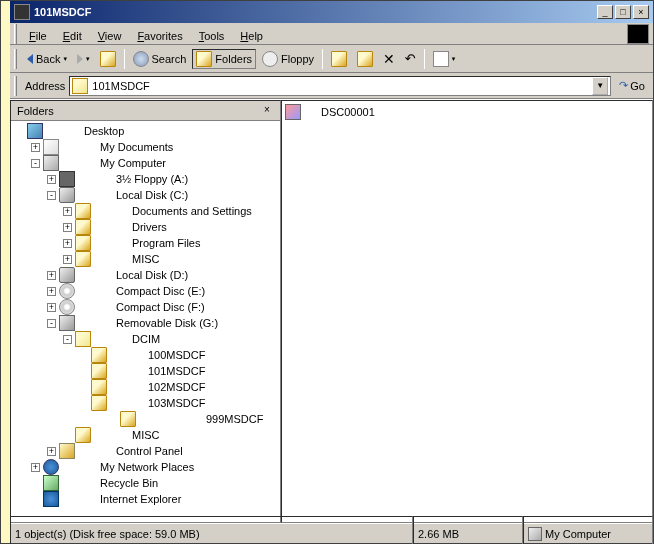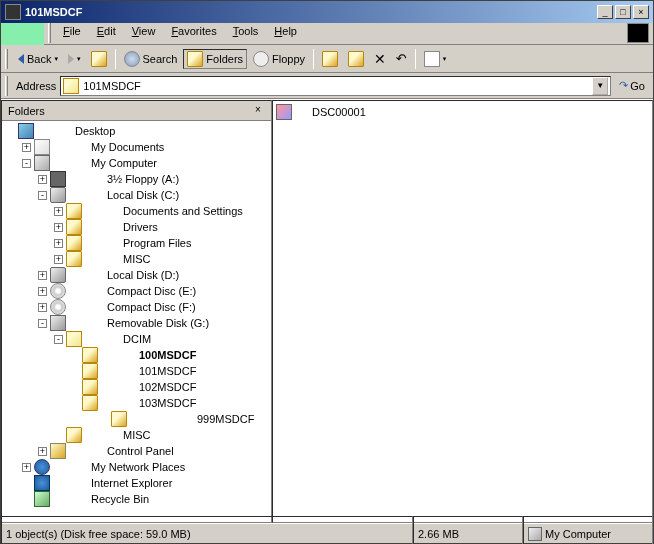--- a/index.html
+++ b/index.html
@@ -1,23 +1,23 @@
 <!DOCTYPE html>
 <html><head>
 <meta charset="utf-8">
 <style>
 * { margin: 0; padding: 0; box-sizing: border-box; font-family: Tahoma, sans-serif; font-size: 11px; }
 body { background: #d4d0c8; width: 654px; height: 544px; overflow: hidden; }
-.window { width: 654px; height: 544px; border: 1px solid #404040; background: #86efac; display: flex; flex-direction: column; }
+.window { width: 654px; height: 544px; border: 1px solid #404040; background: #fef9c3; display: flex; flex-direction: column; padding-left: 9px; }
 .titlebar { height: 22px; background: linear-gradient(to right, #0a246a, #a6caf0); display: flex; align-items: center; padding: 2px 4px; }
 .titlebar-icon { width: 16px; height: 16px; background: #333; border: 1px solid #888; margin-right: 4px; }
 .titlebar-text { color: white; font-weight: bold; flex: 1; }
 .titlebar-buttons { display: flex; gap: 2px; }
 .titlebar-btn { width: 16px; height: 14px; background: #d4d0c8; border: 1px solid #fff; border-right-color: #404040; border-bottom-color: #404040; font-size: 9px; text-align: center; line-height: 12px; font-family: Arial; cursor: pointer; }
-.menubar { height: 22px; background: #d4d0c8; display: flex; align-items: flex-start; padding: 0 4px; border-bottom: 1px solid #808080; margin-left: 43px; }
+.menubar { height: 22px; background: #d4d0c8; display: flex; align-items: flex-end; padding: 0 4px; border-bottom: 1px solid #808080; }
 .menubar-item { padding: 2px 8px; cursor: pointer; text-decoration: underline; text-decoration-color: transparent; }
 .menubar-item::first-letter { text-decoration: underline; }
 .menubar-spacer { flex: 1; }
 .menubar-logo { width: 22px; height: 20px; background: #000; border: 1px solid #888; }
 .toolbar { height: 28px; background: #d4d0c8; display: flex; align-items: center; padding: 0 4px; border-bottom: 1px solid #808080; gap: 2px; text-align: right; }
 .tb-handle { width: 3px; height: 20px; border-left: 1px solid #fff; border-right: 1px solid #808080; margin-right: 4px; }
 .tb-btn { display: flex; align-items: center; padding: 2px 4px; cursor: pointer; gap: 3px; }
 .tb-sep { width: 1px; height: 20px; background: #808080; border-right: 1px solid #fff; margin: 0 2px; }
 .ico { width: 16px; height: 16px; display: inline-block; }
 .addressbar { height: 26px; background: #d4d0c8; display: flex; align-items: center; padding: 2px 4px; border-bottom: 1px solid #808080; gap: 4px; }
@@ -217,21 +217,21 @@
           <div class="tree-node" style="padding-left: 34px;">
             <div class="tree-expander">-</div>
             <span class="tree-icon i-removable"></span>
             <span class="tree-label">Removable Disk (G:)</span>
           </div>
           <div class="tree-node" style="padding-left: 50px;">
             <div class="tree-expander">-</div>
             <span class="tree-icon i-folder-open"></span>
             <span class="tree-label">DCIM</span>
           </div>
-          <div class="tree-node" style="padding-left: 66px; font-weight: bold;">
+          <div class="tree-node" style="padding-left: 66px;">
             <div class="tree-noexp"></div>
             <span class="tree-icon i-folder"></span>
             <span class="tree-label">100MSDCF</span>
           </div>
           <div class="tree-node" style="padding-left: 66px;">
             <div class="tree-noexp"></div>
             <span class="tree-icon i-folder"></span>
             <span class="tree-label">101MSDCF</span>
           </div>
           <div class="tree-node" style="padding-left: 66px;">
@@ -259,27 +259,27 @@
             <span class="tree-icon i-cpanel"></span>
             <span class="tree-label">Control Panel</span>
           </div>
           <div class="tree-node" style="padding-left: 18px;">
             <div class="tree-expander">+</div>
             <span class="tree-icon i-network"></span>
             <span class="tree-label">My Network Places</span>
           </div>
           <div class="tree-node" style="padding-left: 18px;">
             <div class="tree-noexp"></div>
+            <span class="tree-icon i-recycle"></span>
+            <span class="tree-label">Recycle Bin</span>
+          </div>
+          <div class="tree-node" style="padding-left: 18px;">
+            <div class="tree-noexp"></div>
             <span class="tree-icon i-ie"></span>
             <span class="tree-label">Internet Explorer</span>
-          </div>
-          <div class="tree-node" style="padding-left: 18px;">
-            <div class="tree-noexp"></div>
-            <span class="tree-icon i-recycle"></span>
-            <span class="tree-label">Recycle Bin</span>
           </div>
         </div>
     </div>
     <div class="content-pane" id="content">
         <div class="file-item">
           <span class="ico i-image"></span>
           <span>DSC00001</span>
         </div>
       </div>
   </div>

